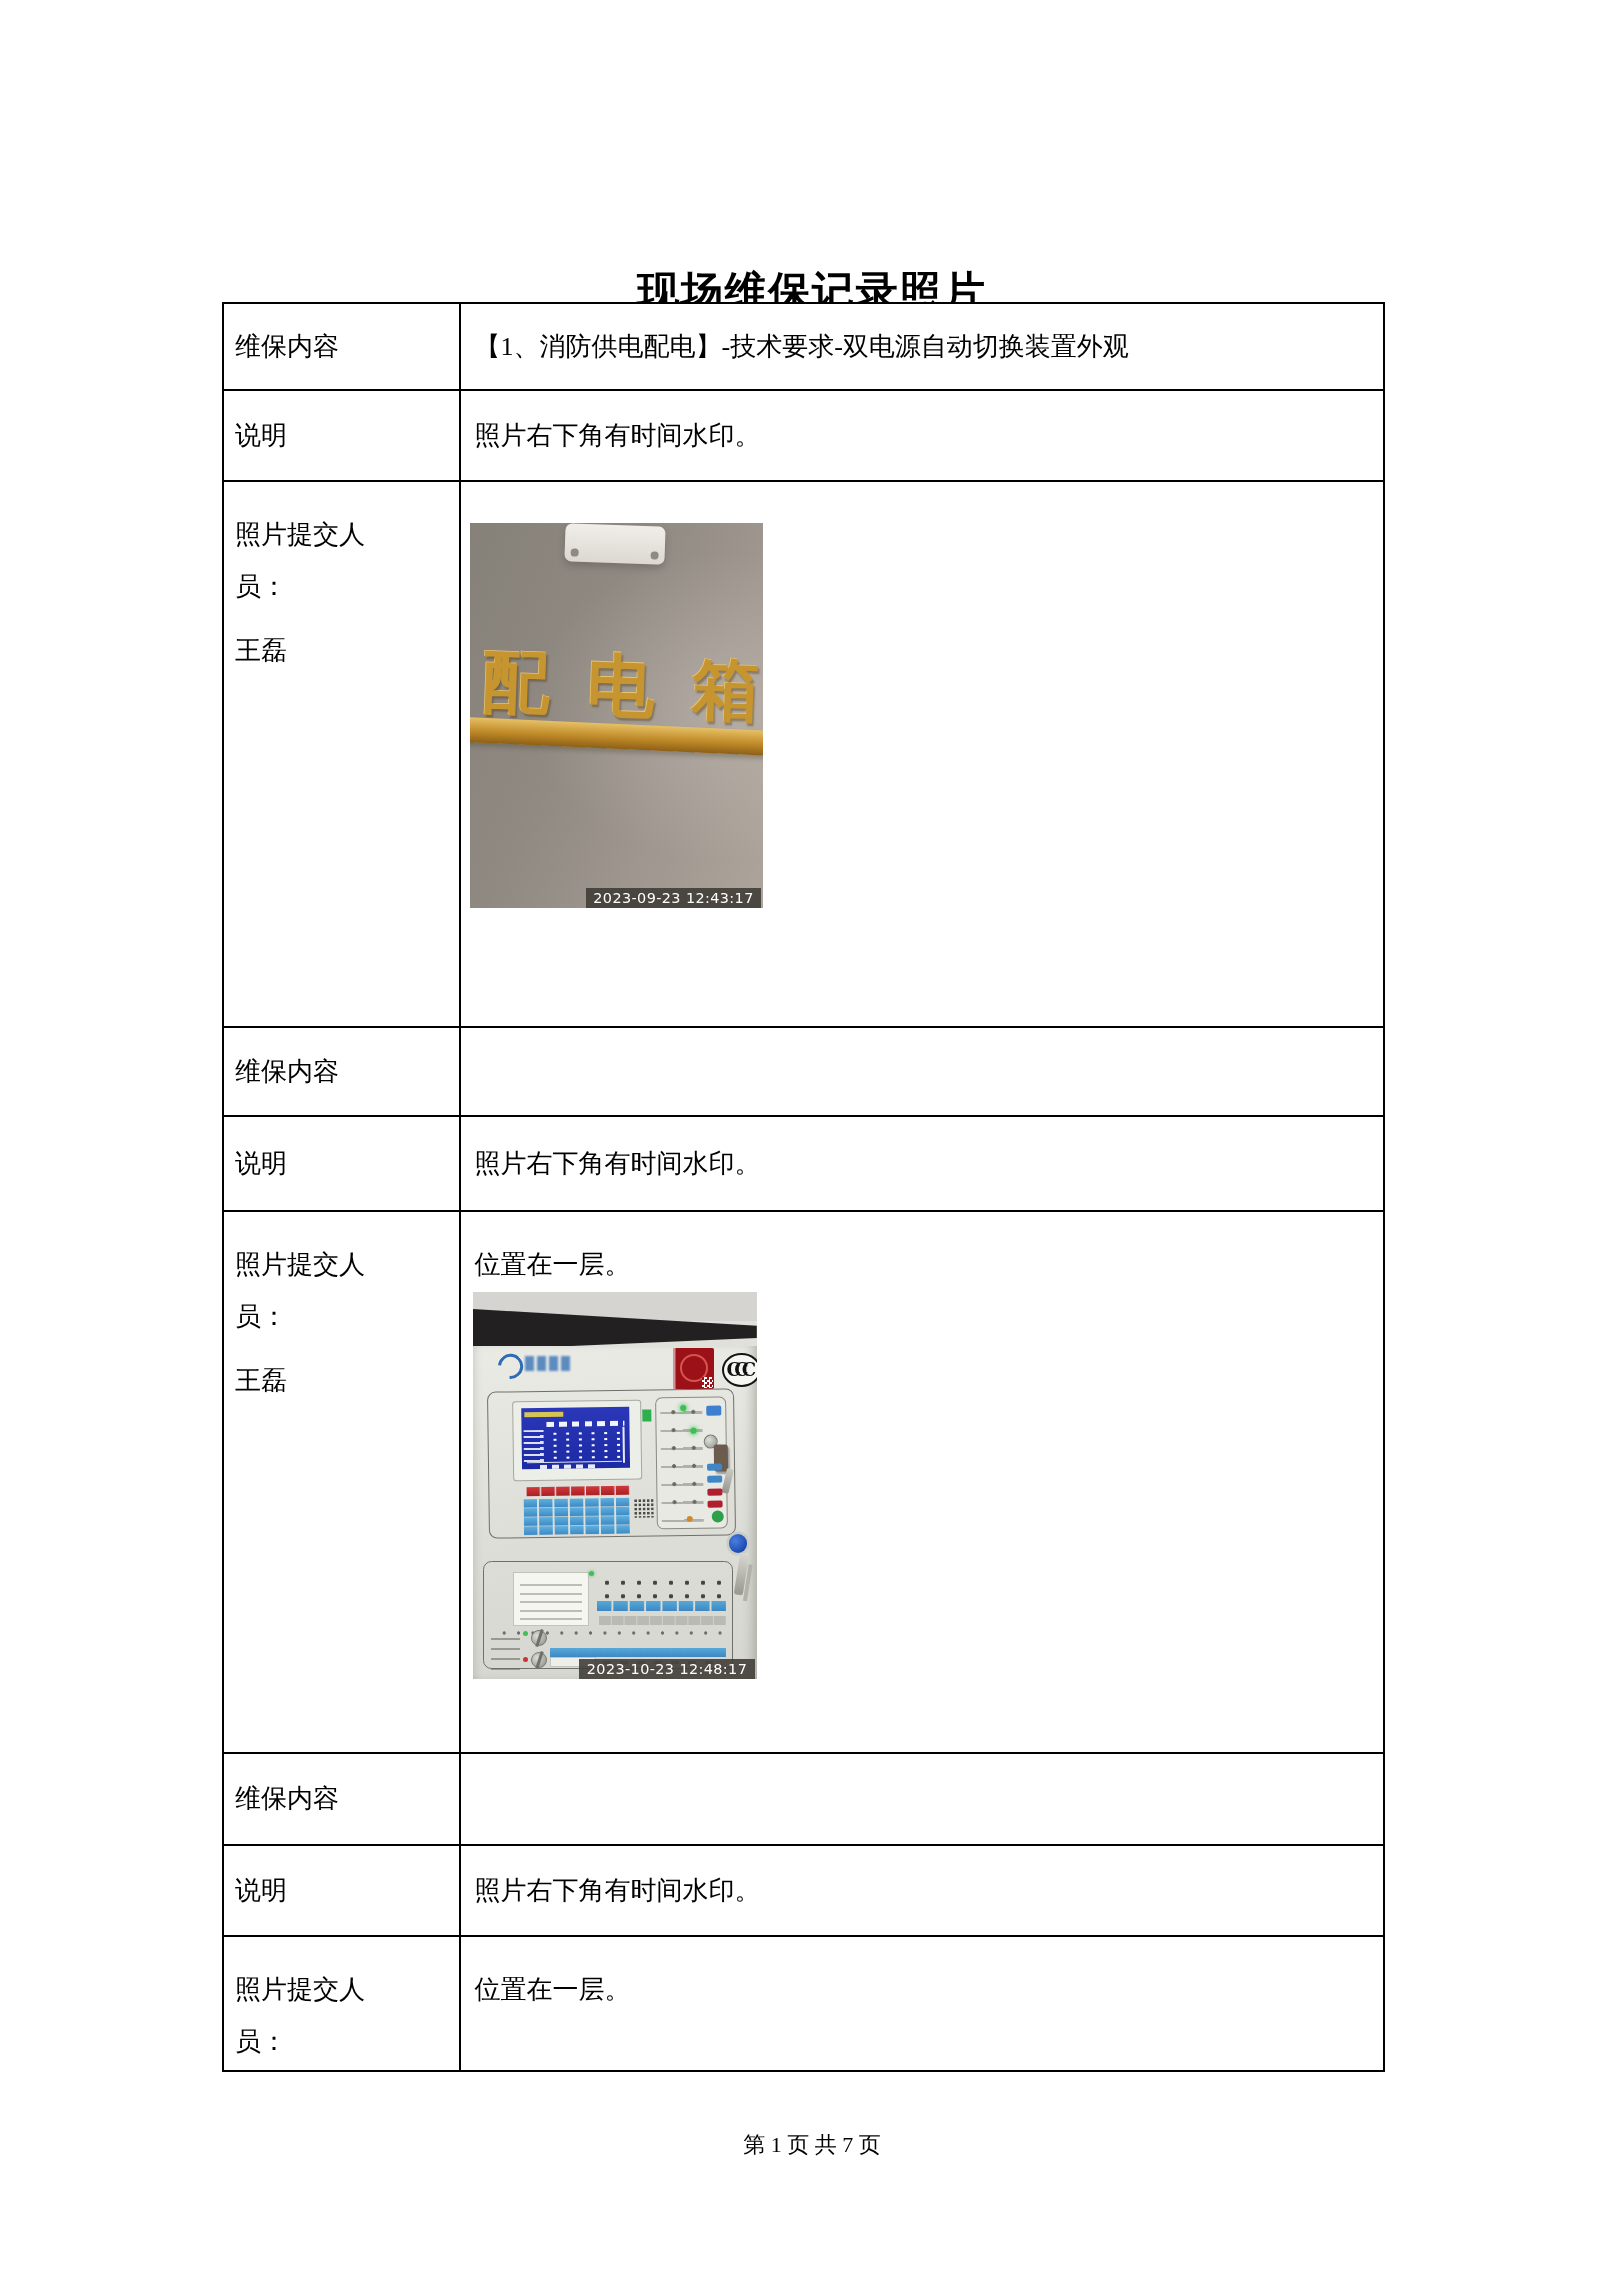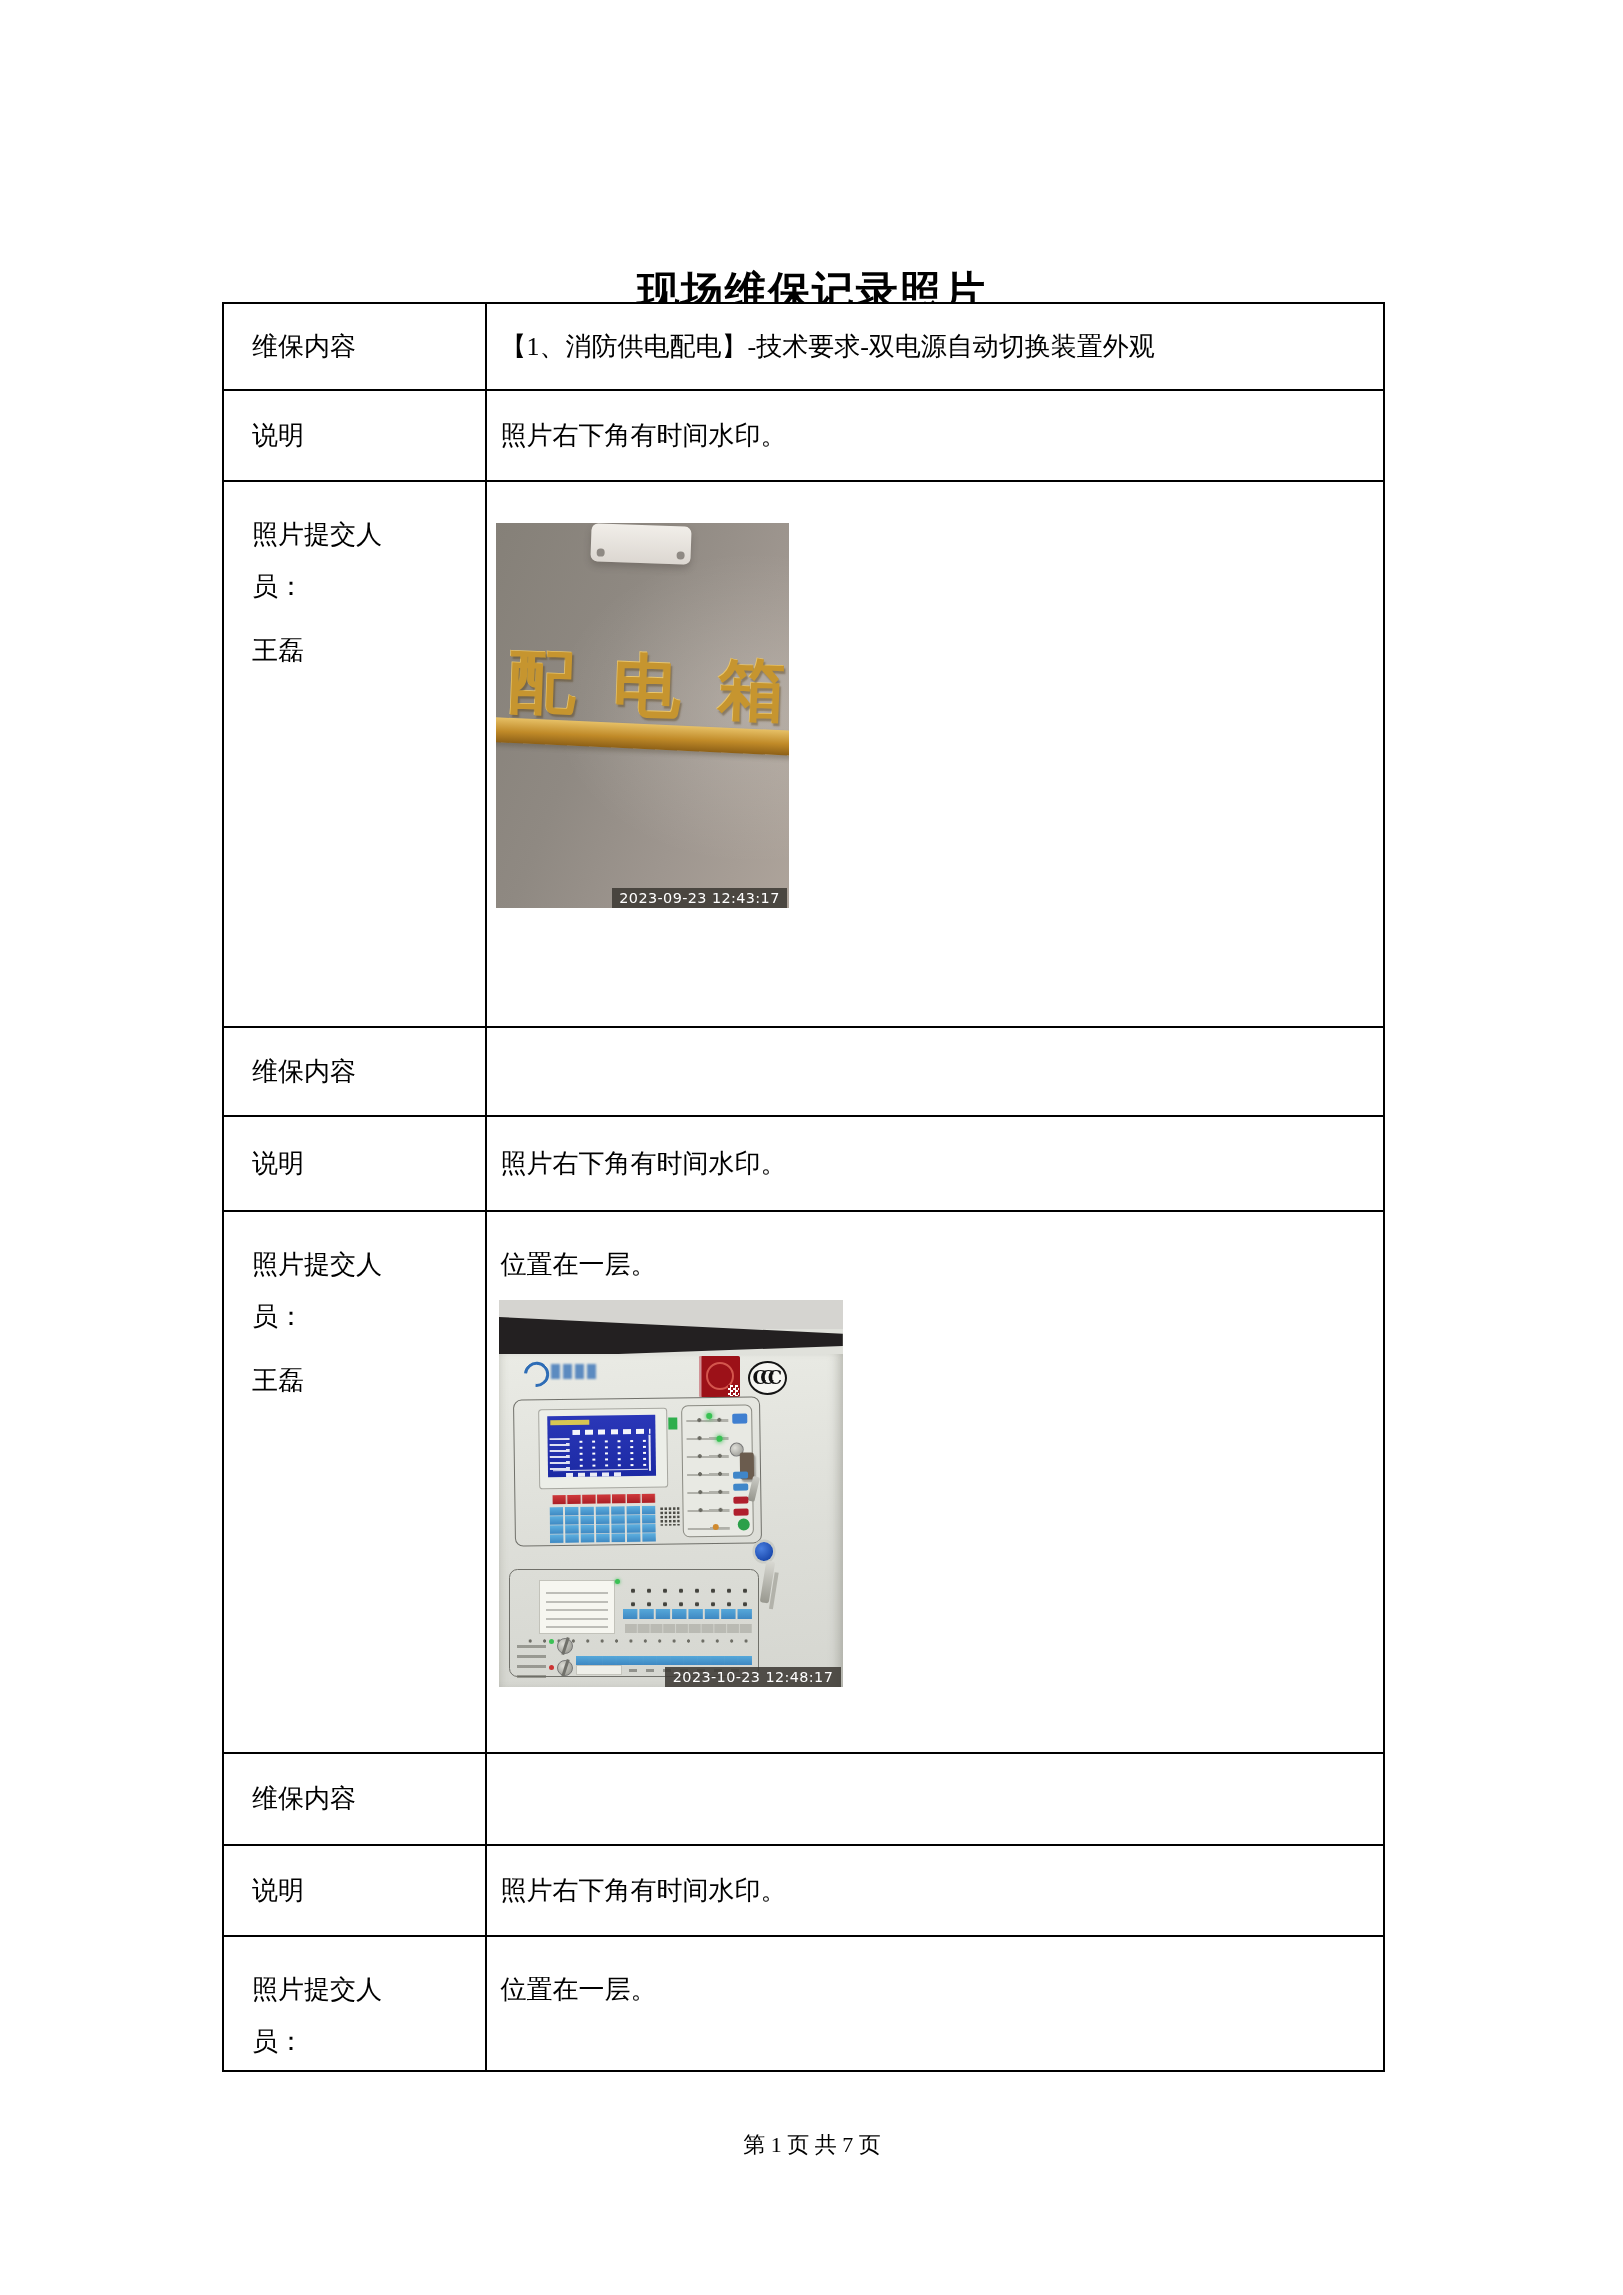--- a/index.html
+++ b/index.html
@@ -10,21 +10,21 @@
          font-size:42px;font-weight:bold;letter-spacing:1.7px;
          font-family:"DejaVu Sans","Liberation Sans",sans-serif;margin-top:32px;}
 
   .rtable{position:absolute;left:222px;top:302px;width:1163px;
           border:2.5px solid #000;box-sizing:border-box;background:#fff;}
   .row{display:flex;border-top:2.5px solid #000;box-sizing:border-box;}
   .row:first-child{border-top:none;}
   .r1{height:85px}.r2{height:91px}.r3{height:546px}.r4{height:89px}
   .r5{height:95px}.r6{height:542px}.r7{height:92px}.r8{height:91px}.r9{height:135px}
   .cell{box-sizing:border-box;font-size:26px;line-height:1.35;}
-  .lbl{width:263px;border-right:2.5px solid #000;padding-left:28px;padding-right:12px;}
+  .lbl{width:237px;border-right:2.5px solid #000;padding-left:11px;padding-right:12px;}
   .cnt{flex:1;padding-left:13.5px;padding-right:12px;position:relative;}
   .row.small .cell{display:flex;align-items:center;}
   .row.tall .lbl,.row.tall .cnt{padding-top:27px;}
   .lbl .line{display:block;line-height:52px;}
   .lbl .name{display:block;line-height:52px;margin-top:12px;}
   .caption{display:block;line-height:52px;}
 
   
   .photo{position:relative;overflow:hidden;}
   .timestamp{position:absolute;right:2px;bottom:0;height:20px;padding:0 7.6px;
@@ -45,21 +45,21 @@
   .p1-sign{position:absolute;left:12px;top:118px;font-size:68px;font-weight:bold;
            letter-spacing:37px;white-space:nowrap;transform:rotate(2deg);color:#c6952f;
            font-family:"DejaVu Sans","Liberation Sans",sans-serif;
            text-shadow:1.7px 2.5px 1.7px rgba(80,55,10,.40),-0.8px -0.8px 0 #e9c66d;}
   .p1-bar{position:absolute;left:-6.8px;top:194px;width:315px;height:25px;
           transform:rotate(2.6deg);transform-origin:left center;
           background:linear-gradient(#e6c066,#c08a28 55%,#8d6017);
           box-shadow:0 3.4px 4.2px rgba(70,60,40,.30);}
 
   
-  .photo2{width:344px;height:387px;margin-top:9px;margin-left:-1.7px;background:#e0e1db;}
+  .photo2{width:284px;height:387px;margin-top:1px;margin-left:-1.7px;background:#e0e1db;}
   .p2-wall{position:absolute;top:0;left:0;right:0;height:29px;background:#d5d4d0;}
   .p2-band{position:absolute;top:17px;left:0;right:0;height:44px;background:#232021;
            clip-path:polygon(0 0,100% 38%,100% 66%,0 94%);}
   .p2-body{position:absolute;top:54px;left:0;right:0;bottom:0;
            background:linear-gradient(175deg,#eaebe5,#dddeD8 55%,#d5d6d0);
            box-shadow:inset -10px 0 12px -6.8px rgba(90,90,80,.38),inset 6.8px 0 8.5px -6px rgba(90,90,80,.25);}
   .p2-logo{position:absolute;left:25px;top:61px;width:76px;height:24px;}
   .p2-logo .swirl{position:absolute;left:0;top:0.8px;width:18.6px;height:18.6px;border-radius:50%;
                   border:3.4px solid #2e6db6;border-left-color:transparent;transform:rotate(-40deg);}
   .p2-logo .txt{position:absolute;left:27px;top:3.4px;width:47px;height:14.4px;opacity:.8;

